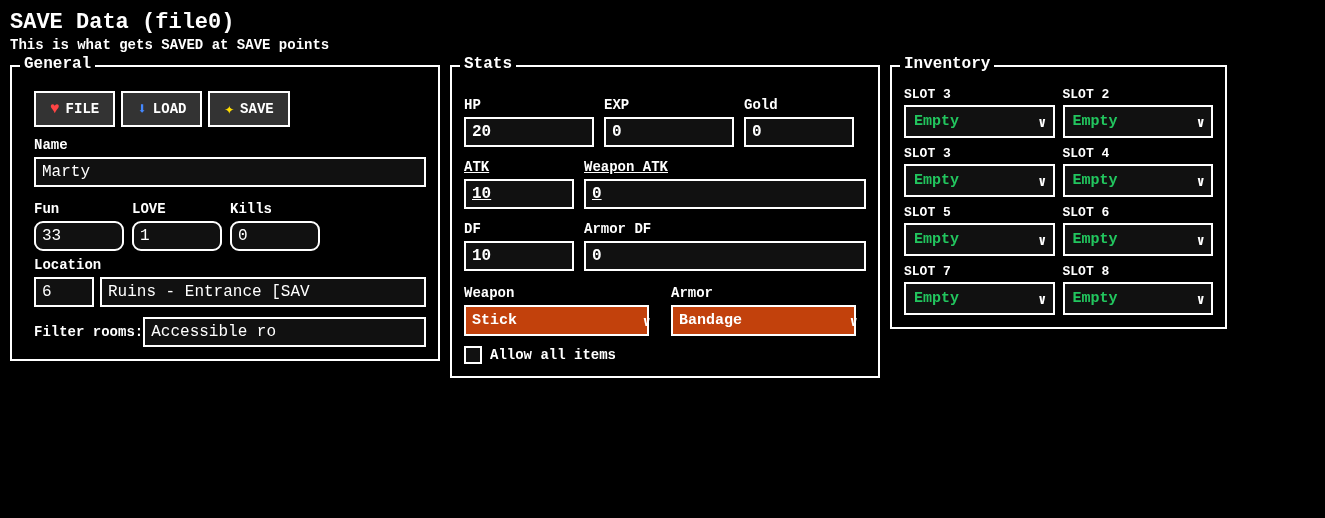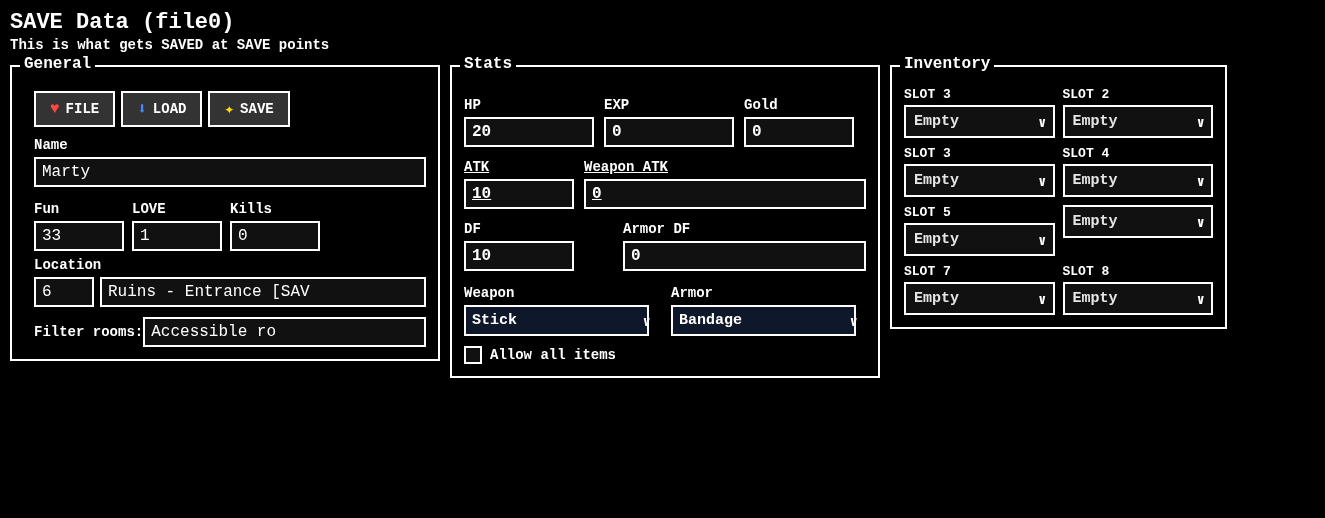--- a/index.html
+++ b/index.html
@@ -105,21 +105,21 @@
     .field-row {
       display: flex;
       gap: 8px;
     }
 
     .field-group {
       display: flex;
       flex-direction: column;
     }
 
-    .field-small { width: 90px; }
+    .field-small { width: 90px; border-radius: 9px; }
 
     
     .location-row {
       display: flex;
       gap: 6px;
       align-items: flex-end;
     }
 
     .location-id { width: 60px; }
     .location-name { flex: 1; }
@@ -147,21 +147,21 @@
       font-family: 'Courier New', Courier, monospace;
       font-weight: bold;
       font-size: 16px;
       padding: 4px 6px;
       outline: none;
       width: 100%;
     }
 
     
     .select-dropdown {
-      background: #0f172a;
+      background: #c2410c;
       border: 2px solid #fff;
       color: #fff;
       font-family: 'Courier New', Courier, monospace;
       font-weight: bold;
       font-size: 15px;
       padding: 5px 6px;
       cursor: pointer;
       outline: none;
       appearance: none;
       -webkit-appearance: none;
@@ -246,21 +246,21 @@
       top: 50%;
       transform: translateY(-50%);
       pointer-events: none;
       font-size: 14px;
       color: #fff;
     }
 
     .inv-select {
       background: #111;
       border: 2px solid #fff;
-      color: #e5e5e5;
+      color: #22c55e;
       font-family: 'Courier New', Courier, monospace;
       font-weight: bold;
       font-size: 15px;
       padding: 6px 30px 6px 8px;
       cursor: pointer;
       outline: none;
       appearance: none;
       -webkit-appearance: none;
       width: 100%;
     }
@@ -373,21 +373,21 @@
           <div class="stat-label">Weapon ATK</div>
           <input class="stat-input" type="text" style="width: 100%;" value="0">
         </div>
       </div>
 
       <div class="stats-double" style="margin-top:6px;">
         <div class="stat-block">
           <div class="stat-label">DF</div>
           <input class="stat-input" type="text" style="width: 110px;" value="10">
         </div>
-        <div class="stat-block" style="flex:1;margin-left:39px;">
+        <div class="stat-block" style="flex:1;">
           <div class="stat-label">Armor DF</div>
           <input class="stat-input" type="text" style="width: 100%;" value="0">
         </div>
       </div>
 
       <div class="weapon-armor-row" style="margin-top:8px;">
         <div class="weapon-col">
           <div class="stat-label">Weapon</div>
           <div class="select-wrapper">
             <select class="select-dropdown" style="width:185px;">
@@ -430,20 +430,21 @@
         </div>
         <div class="inv-slot">
           <div class="inv-slot-label">SLOT 4</div>
           <div class="inv-select-wrapper"><select class="inv-select"><option>Empty</option></select></div>
         </div>
         <div class="inv-slot">
           <div class="inv-slot-label">SLOT 5</div>
           <div class="inv-select-wrapper"><select class="inv-select"><option>Empty</option></select></div>
         </div>
         <div class="inv-slot">
+          <div class="inv-slot-label">SLOT 6</div>
           <div class="inv-select-wrapper"><select class="inv-select"><option>Empty</option></select></div>
         </div>
         <div class="inv-slot">
           <div class="inv-slot-label">SLOT 7</div>
           <div class="inv-select-wrapper"><select class="inv-select"><option>Empty</option></select></div>
         </div>
         <div class="inv-slot">
           <div class="inv-slot-label">SLOT 8</div>
           <div class="inv-select-wrapper"><select class="inv-select"><option>Empty</option></select></div>
         </div>

